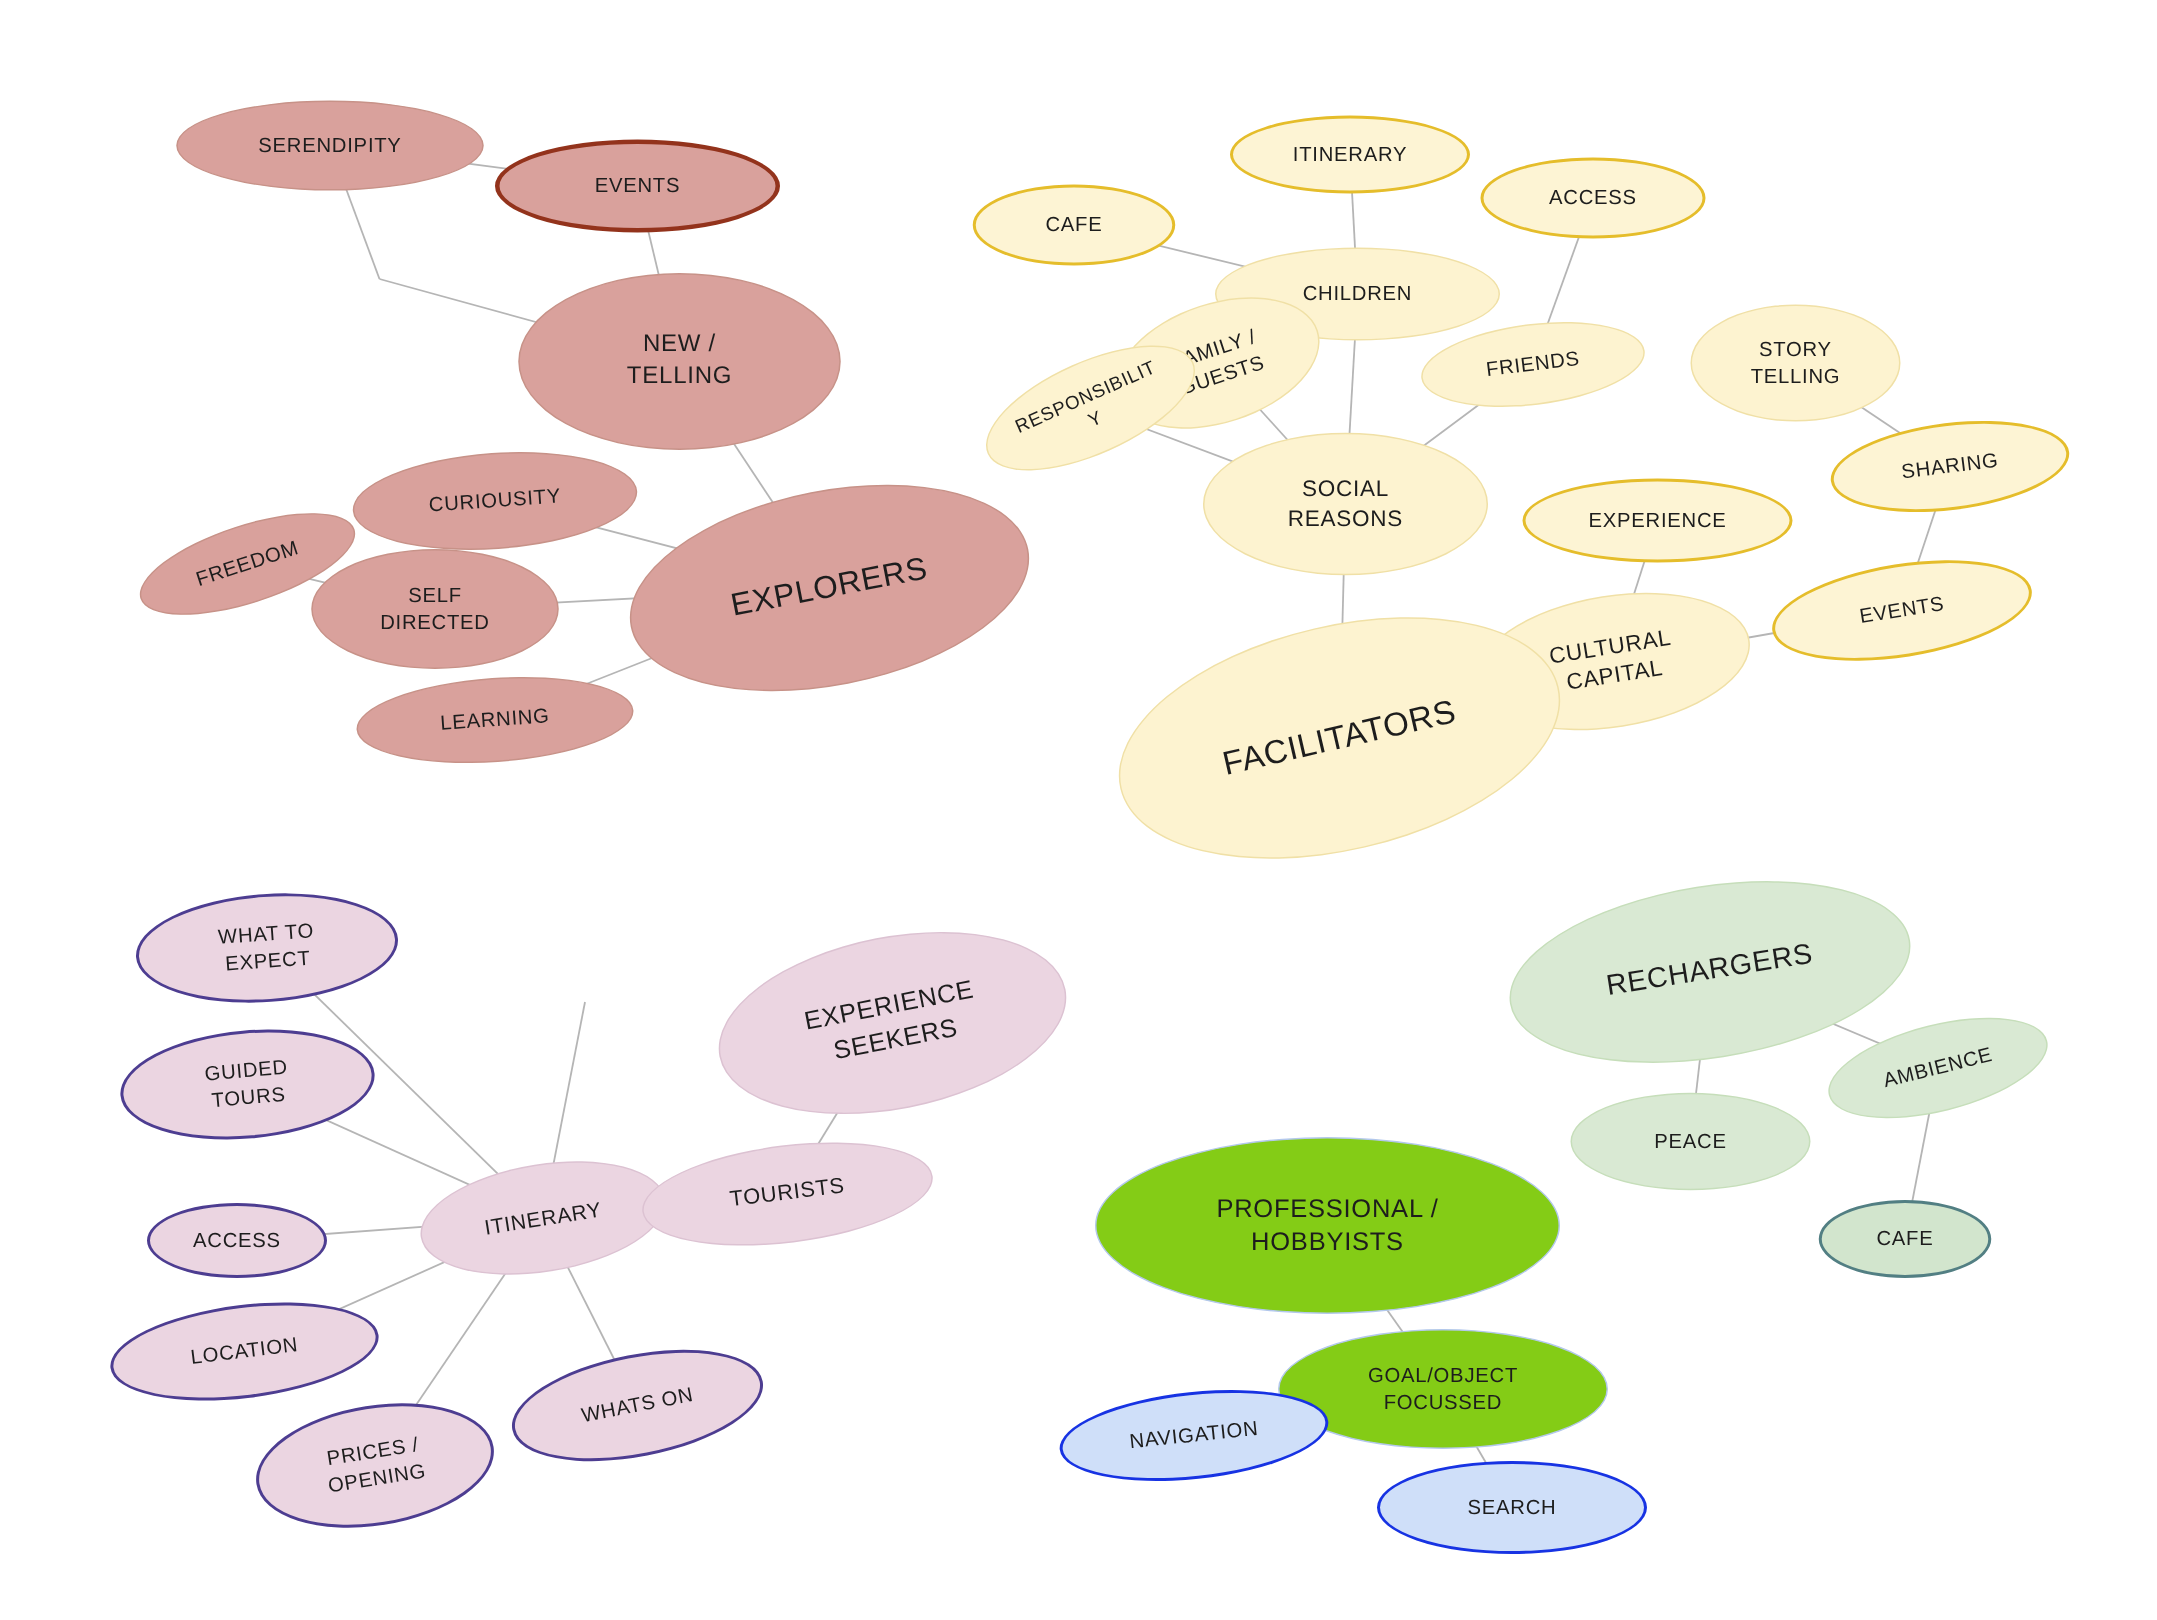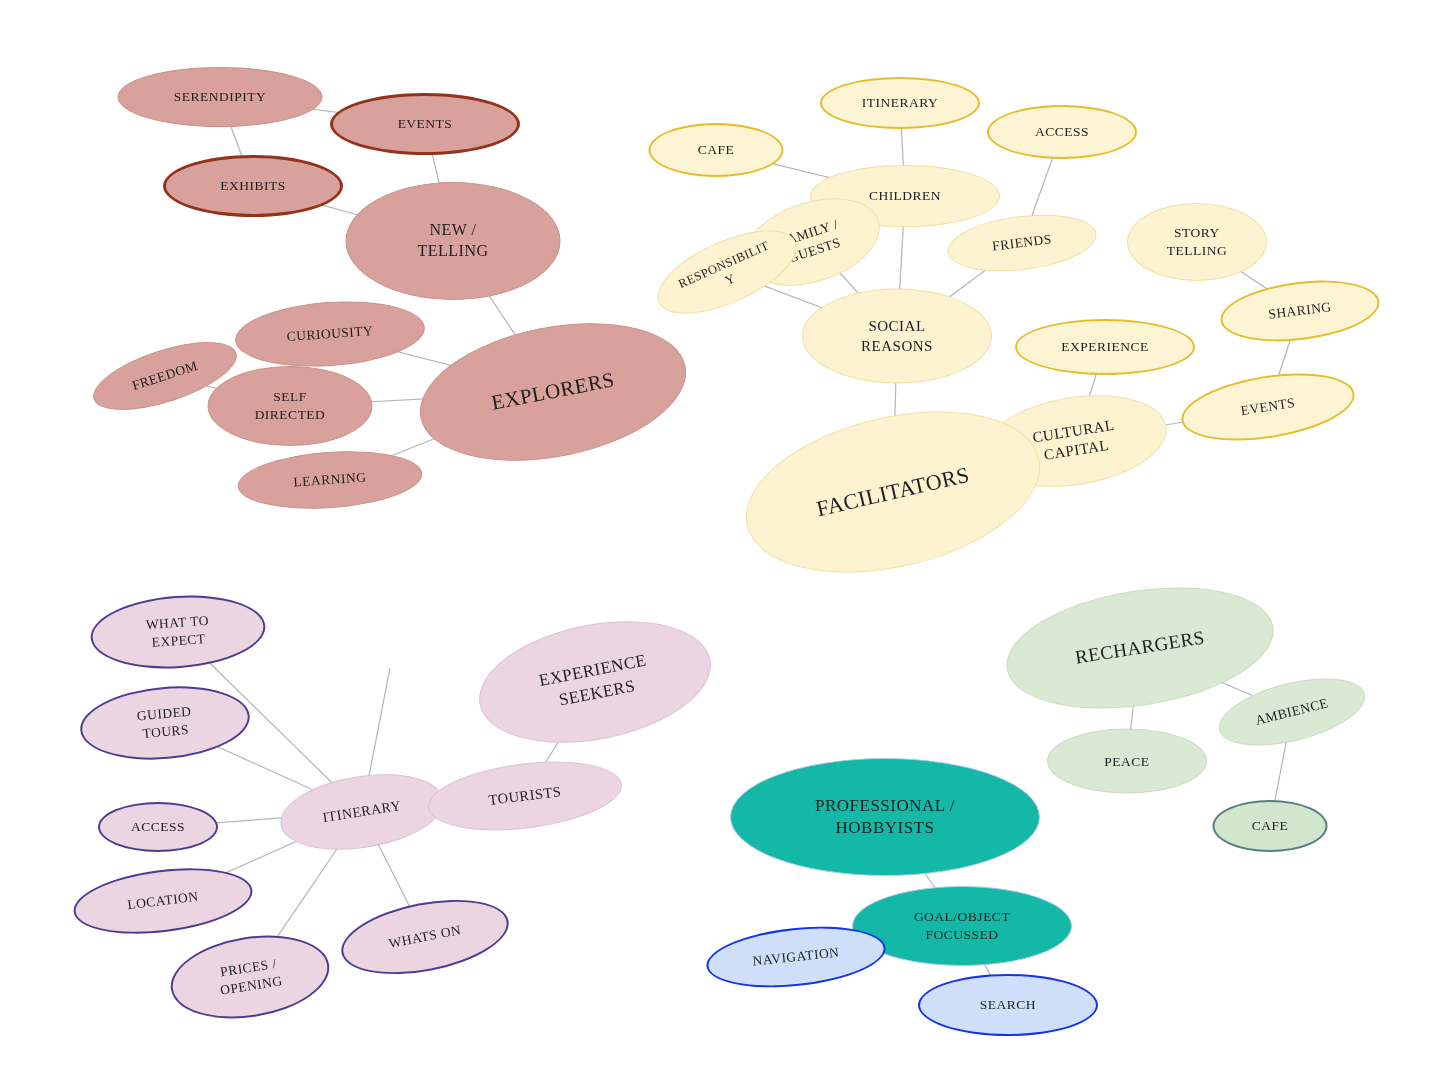--- a/index.html
+++ b/index.html
@@ -1,38 +1,38 @@
 <!DOCTYPE html>
 <html><head>
 <meta charset="utf-8">
 <style>
   html,body{margin:0;padding:0;background:#ffffff;}
   .canvas{position:relative;width:1438px;height:1080px;background:#ffffff;overflow:hidden;
-          font-family:Liberation Serif, serif;}
+          font-family:Liberation Sans, sans-serif;}
   .edges{position:absolute;left:0;top:0;width:1438px;height:1080px;z-index:1;}
   .edges line{stroke:#b5b5b5;stroke-width:1.2;}
   .node{position:absolute;z-index:2;border-radius:50%;display:flex;align-items:center;justify-content:center;
         text-align:center;box-sizing:border-box;padding:4px 10px;
         transform:translate(-50%,-50%) rotate(var(--rot,0deg));
         font-size:13.5px;cursor:default;}
   .label{color:#1d1d1d;letter-spacing:.5px;line-height:1.3;white-space:pre-line;}
   
   .c-exp  {background:#d9a19c;border:1px solid #c79288;}
   .c-exp-o{background:#d9a19c;border:3px solid #93331c;}
   
   .c-fac  {background:#fdf3d0;border:1px solid #f0e0a6;}
   .c-fac-o{background:#fdf4d4;border:2.5px solid #e5bd2b;}
   
   .c-seek  {background:#ebd5e1;border:1px solid #dcc2d2;}
   .c-seek-o{background:#ebd5e1;border:2.5px solid #4d3d91;}
   
   .c-rech  {background:#d9e9d3;border:1px solid #c6deba;}
   .c-rech-o{background:#d2e5cd;border:2.5px solid #527f83;}
   
-  .c-pro  {background:#14b8a6;border:1px solid #b3c8ec;}
+  .c-pro  {background:#84cc16;border:1px solid #b3c8ec;}
   .c-pro-o{background:#cfdff9;border:2.5px solid #1733e3;}
 </style>
 </head>
 <body>
 
 <div class="canvas">
 
   <svg class="edges" width="1438" height="1080">
 
     <line x1="220" y1="97" x2="425" y2="124"></line>
@@ -77,23 +77,20 @@
     <line x1="796" y1="957" x2="962" y2="926"></line>
     <line x1="962" y1="926" x2="1008" y2="1005"></line>
   </svg>
 
   <div class="node c-exp" style="left:220px;top:97px;width:205px;height:60px">
     <span class="label">SERENDIPITY</span>
     </div>
   <div class="node c-exp-o" style="left:425px;top:124px;width:190px;height:62px">
     <span class="label">EVENTS</span>
     </div>
-  <div class="node c-exp-o" style="left:253px;top:186px;width:180px;height:62px">
-    <span class="label">EXHIBITS</span>
-    </div>
   <div class="node c-exp" style="left:453px;top:241px;width:215px;height:118px;font-size:16px">
     <span class="label">NEW /
 TELLING</span>
     </div>
   <div class="node c-exp" style="left:330px;top:334px;width:190px;height:64px;--rot:-4deg">
     <span class="label">CURIOUSITY</span>
     </div>
   <div class="node c-exp" style="left:165px;top:376px;width:150px;height:52px;--rot:-18deg">
     <span class="label">FREEDOM</span>
     </div>

